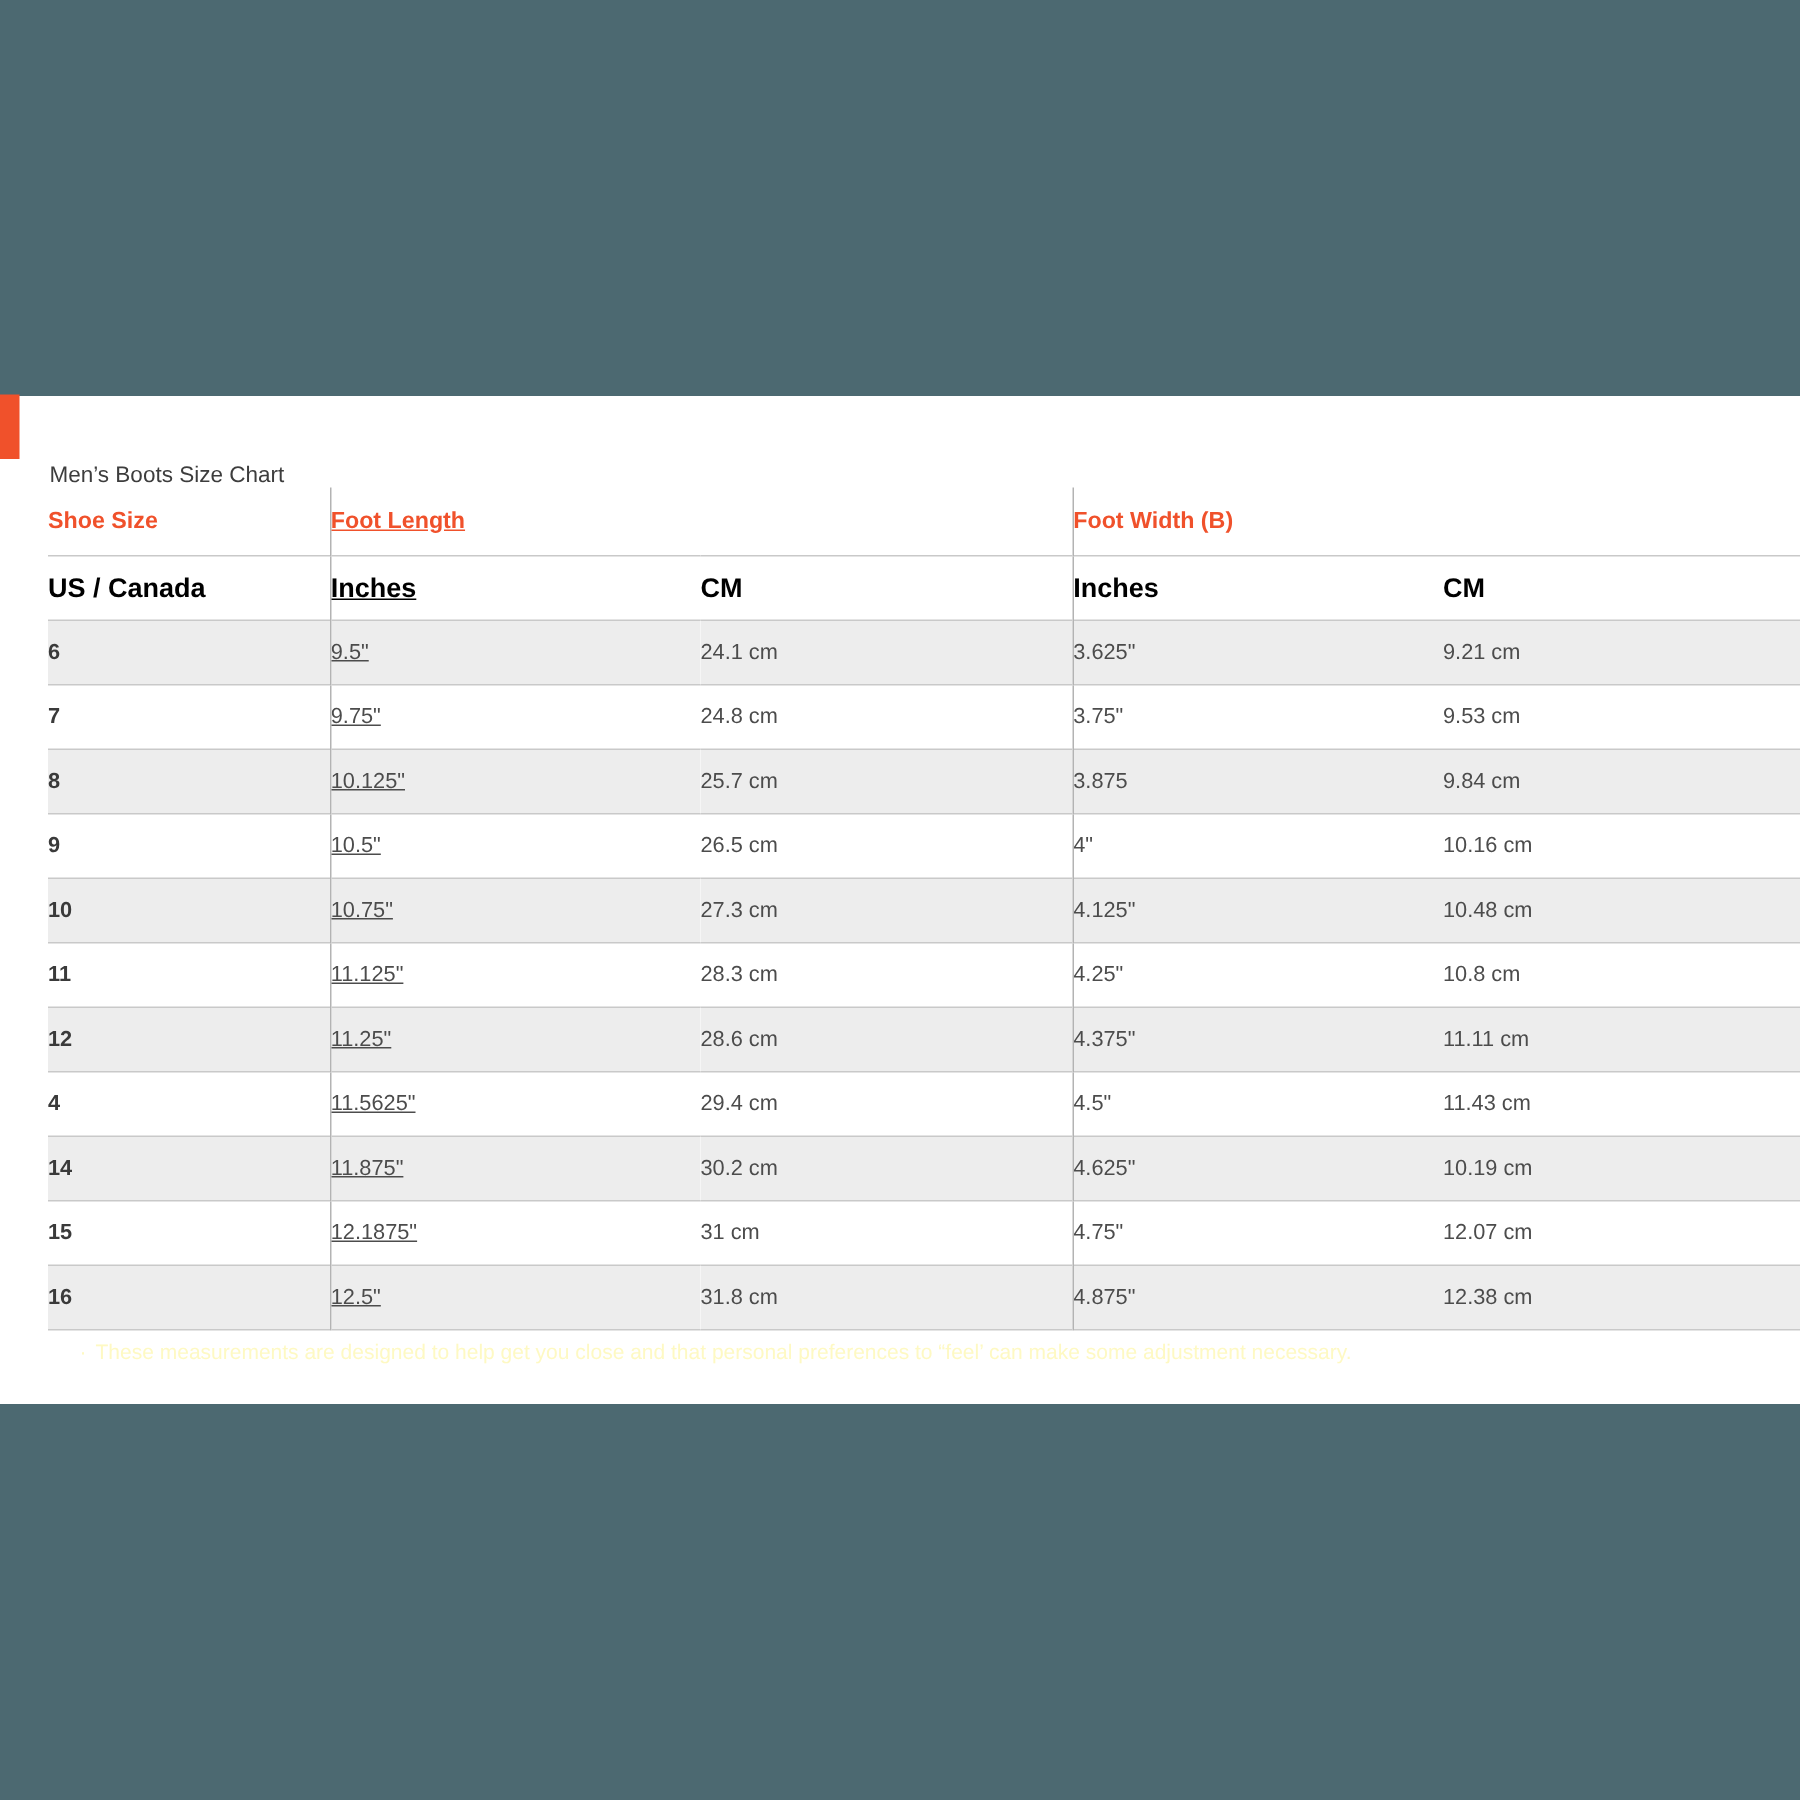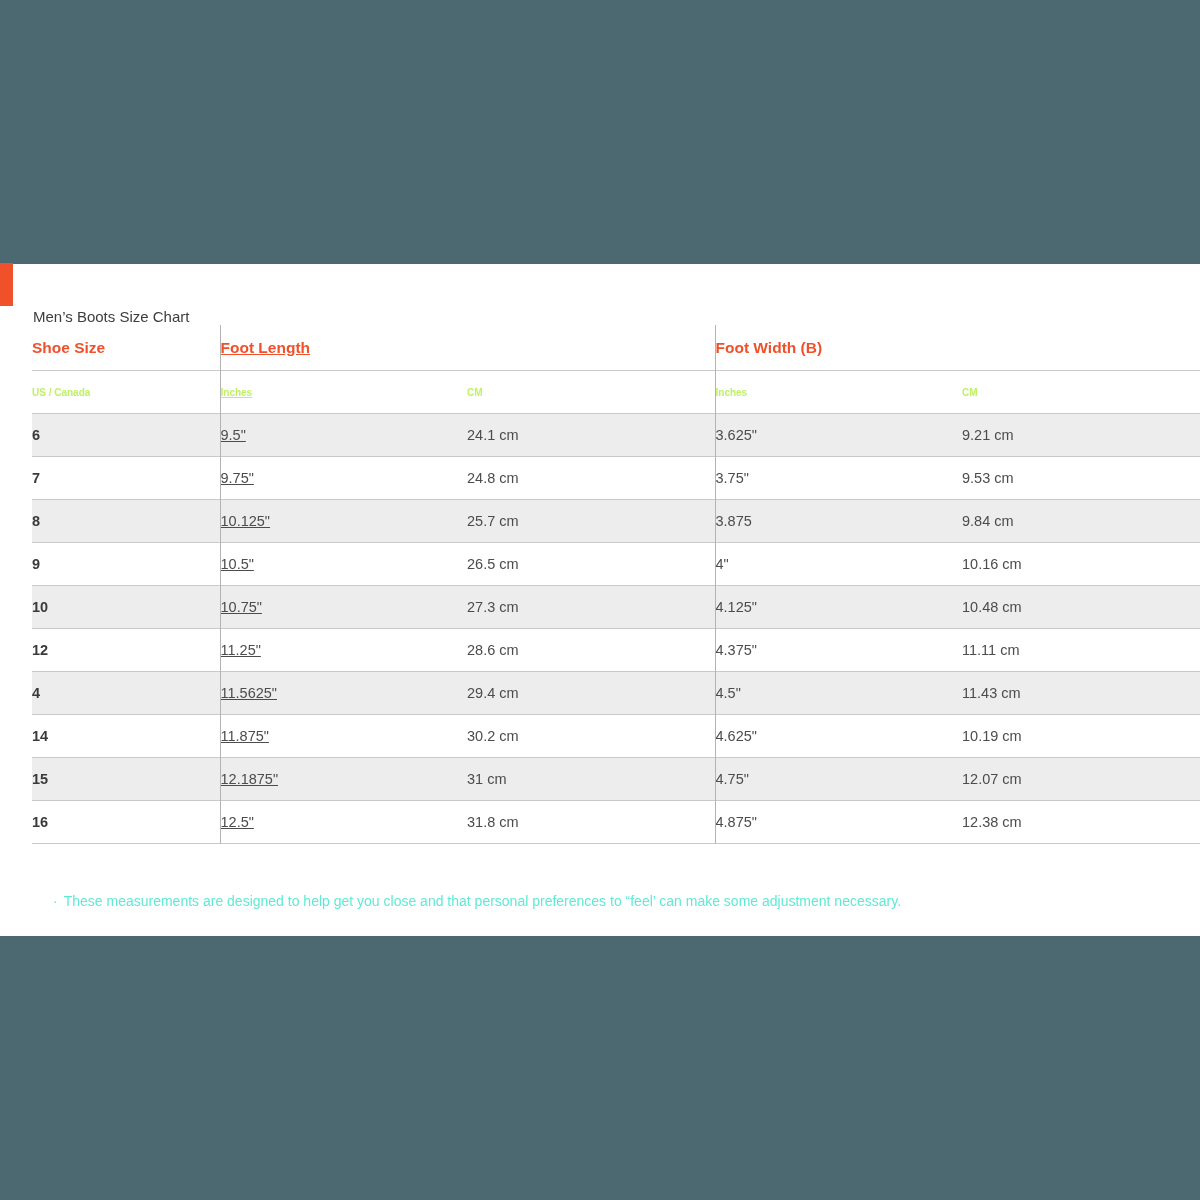--- a/index.html
+++ b/index.html
@@ -58,23 +58,23 @@
   }
   tr.group-row th {
     height: 45px;
     font-size: 15.5px;
     font-weight: bold;
     color: #f0512b;
     margin-left: 20px;
   }
   tr.sub-row th {
     height: 42px;
-    font-size: 10px;
+    font-size: 18px;
     font-weight: bold;
-    color: #bef264;
+    color: #000000;
   }
   tbody td {
     height: 42px;
     font-size: 14.5px;
     color: #4c4c4c;
   }
   tbody td.size-col {
     font-weight: bold;
     color: #3a3a3a;
   }
@@ -90,21 +90,21 @@
   .c2 { padding-left: 97px; text-decoration: underline; }
   .c3 { padding-left: 98px; }
   .c4 { padding-left: 97px; }
   .c5 { padding-left: 98px; }
   .vb { border-left: 1px solid #b3b3b3; }
   .footnote {
     position: absolute;
     left: 53px;
     top: 893px;
     font-size: 14px;
-    color: #5eead4;
+    color: #fef9c3;
   }
   .footnote .bullet {
     margin-right: 6px;
   }
 </style>
 </head>
 <body>
 
 <div class="panel"></div>
 <div class="accent-bar"></div>
@@ -162,20 +162,27 @@
       <td class="c5">10.16 cm</td>
     </tr>
     <tr>
       <td class="c1 size-col">10</td>
       <td class="c2 vb">10.75"</td>
       <td class="c3">27.3 cm</td>
       <td class="c4 vb">4.125"</td>
       <td class="c5">10.48 cm</td>
     </tr>
     <tr>
+      <td class="c1 size-col">11</td>
+      <td class="c2 vb">11.125"</td>
+      <td class="c3">28.3 cm</td>
+      <td class="c4 vb">4.25"</td>
+      <td class="c5">10.8 cm</td>
+    </tr>
+    <tr>
       <td class="c1 size-col">12</td>
       <td class="c2 vb">11.25"</td>
       <td class="c3">28.6 cm</td>
       <td class="c4 vb">4.375"</td>
       <td class="c5">11.11 cm</td>
     </tr>
     <tr>
       <td class="c1 size-col">4</td>
       <td class="c2 vb">11.5625"</td>
       <td class="c3">29.4 cm</td>

